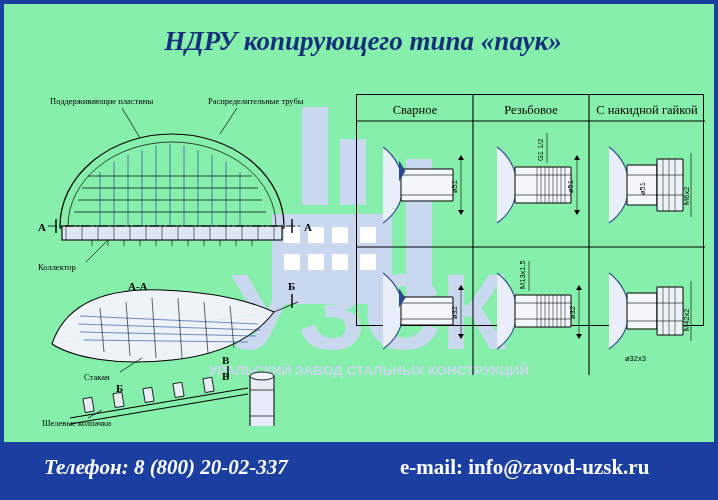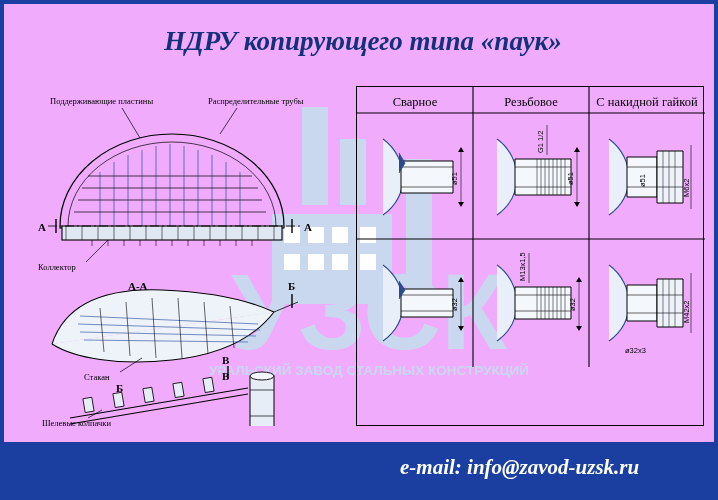--- a/index.html
+++ b/index.html
@@ -7,21 +7,21 @@
     width:718px;height:500px;
     background:#ffffff;
     font-family:"Liberation Serif", serif;
     overflow:hidden;
   }
   #page{
     position:relative;
     width:718px;height:500px;
     box-sizing:border-box;
     border:4px solid #1a3fa0;
-    background:#f0abfc;
+    background:#86efac;
     overflow:hidden;
   }
   
   .title{
     position:absolute;left:0;top:22px;width:718px;
     text-align:center;
     font-family:"Liberation Serif", serif;
     font-style:italic;
     font-weight:bold;
     font-size:27px;
@@ -35,36 +35,36 @@
     background:#1a3fa0;
     color:#ffffff;
   }
   .footer .phone{
     position:absolute;left:40px;top:13px;
     font-style:italic;font-weight:bold;font-size:21px;
     white-space:nowrap;
   }
   .footer .email{
     position:absolute;left:396px;top:13px;
-    font-style:italic;font-weight:bold;font-size:21px;
+    font-weight:bold;font-size:21px;
     white-space:nowrap;
   }
   
   #watermark{
     position:absolute;left:150px;top:95px;
     width:430px;height:300px;
     pointer-events:none;
     opacity:1;
   }
   
   #left-drawing{
     position:absolute;left:18px;top:72px;width:330px;height:350px;
   }
   #right-table{
-    position:absolute;left:352px;top:82px;width:348px;height:340px;
+    position:absolute;left:352px;top:90px;width:348px;height:232px;
     border:1.2px solid #000;
     box-sizing:border-box;
   }
   .tbl-caption{
     position:absolute;left:350px;top:370px;width:352px;
     text-align:center;
     font-family:"Liberation Serif", serif;
     font-weight:bold;font-size:13.5px;color:#000;
     line-height:17px;
   }
@@ -366,16 +366,17 @@
         <text class="lbl-s" x="332" y="236" transform="rotate(-90 332 236)">M42x2</text>
         <text class="lbl-s" x="268" y="266">ø32x3</text>
       </g>
     </svg>
   </div>
 
   <div class="tbl-caption">
   </div>
 
   <div class="footer">
+    <div class="phone">Телефон: 8 (800) 20-02-337</div>
     <div class="email">e-mail: info@zavod-uzsk.ru</div>
   </div>
 
 </div>
 
 </body></html>

